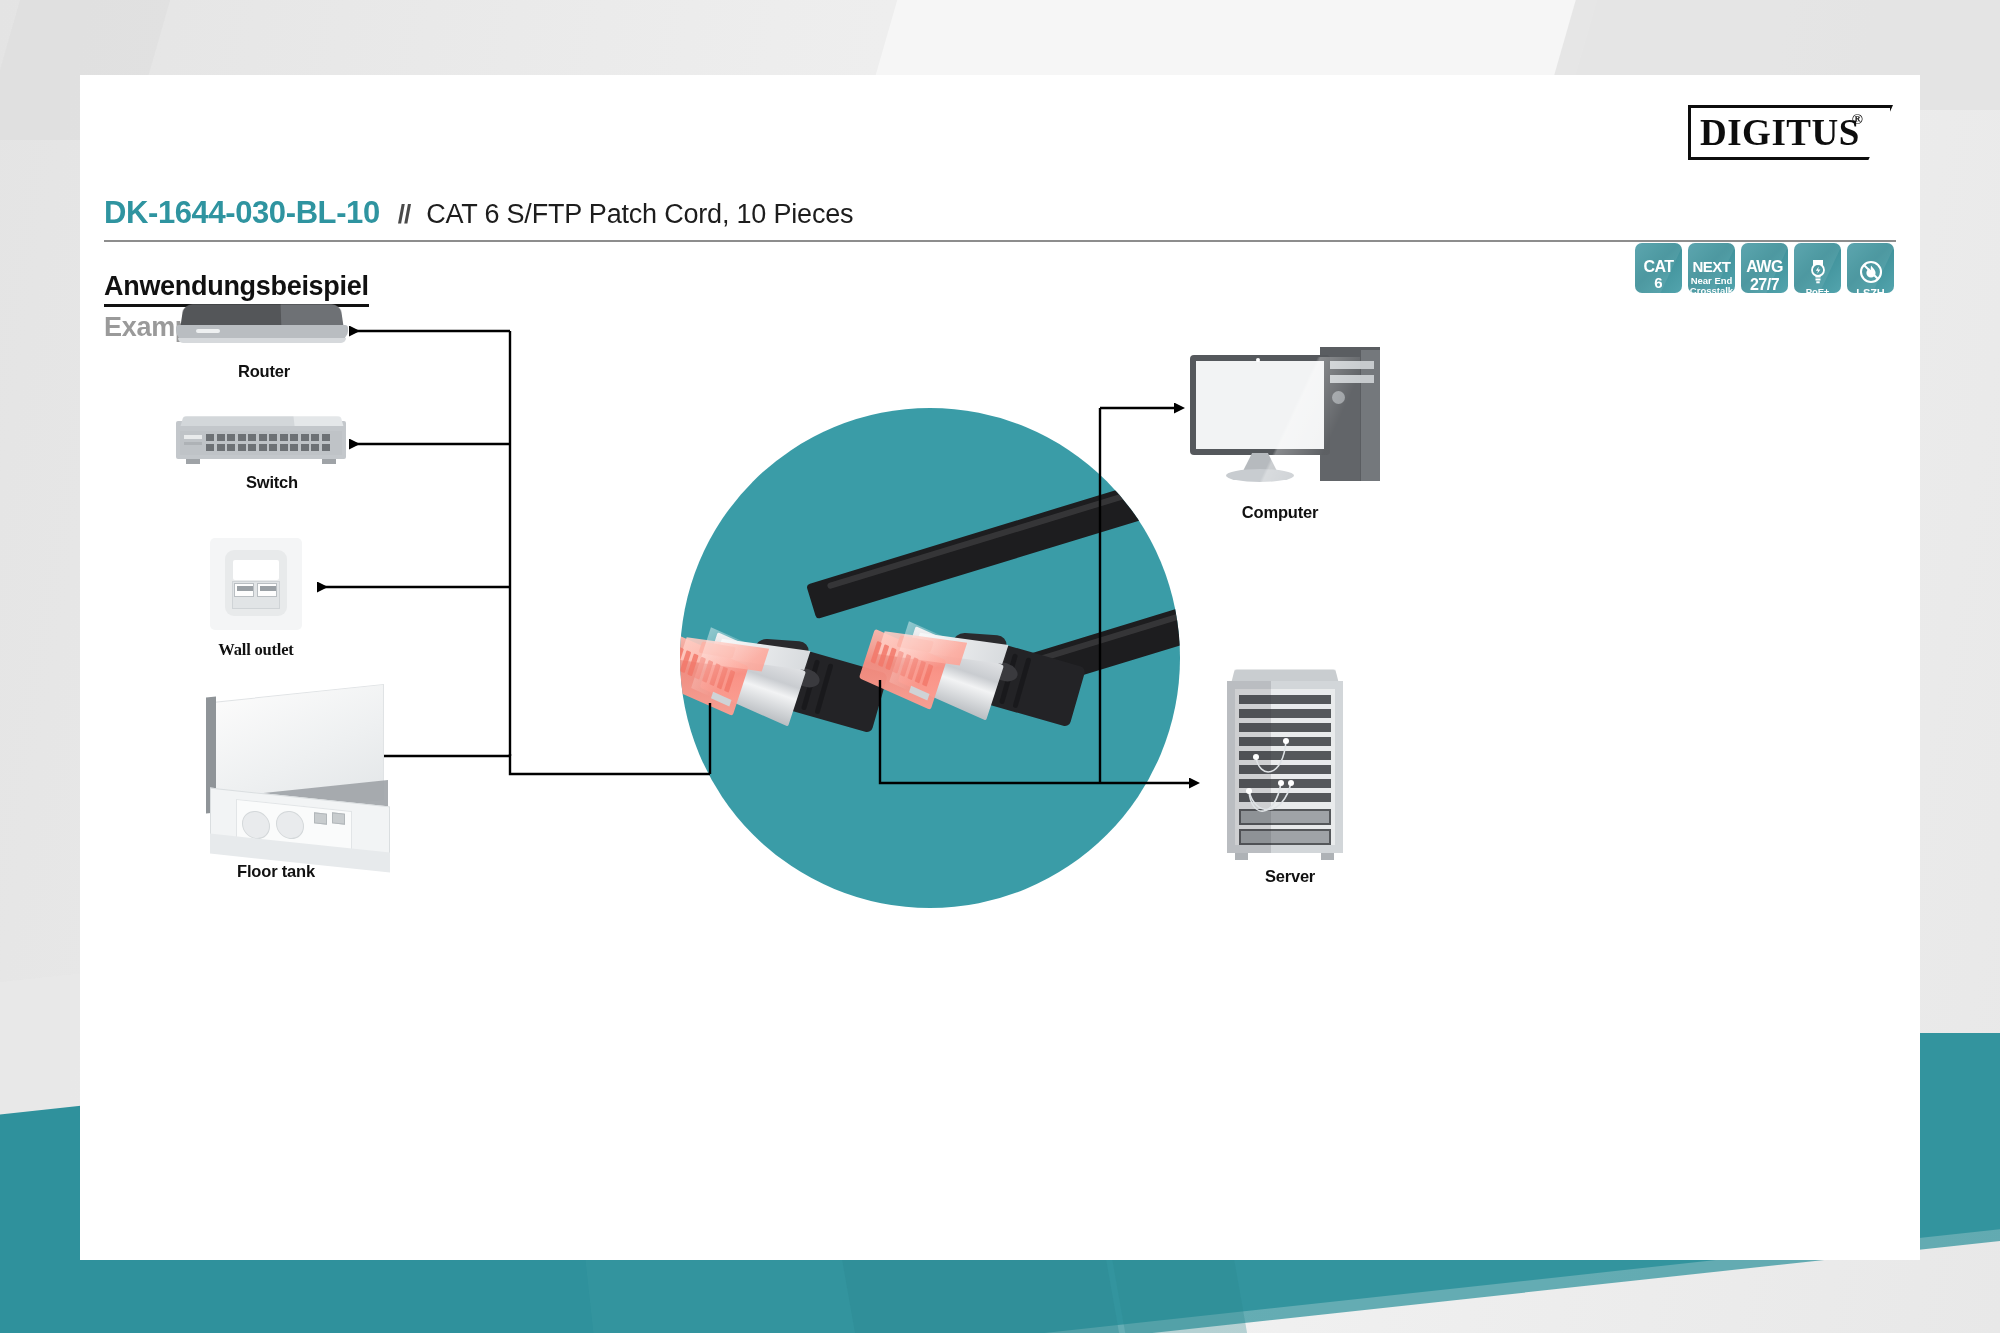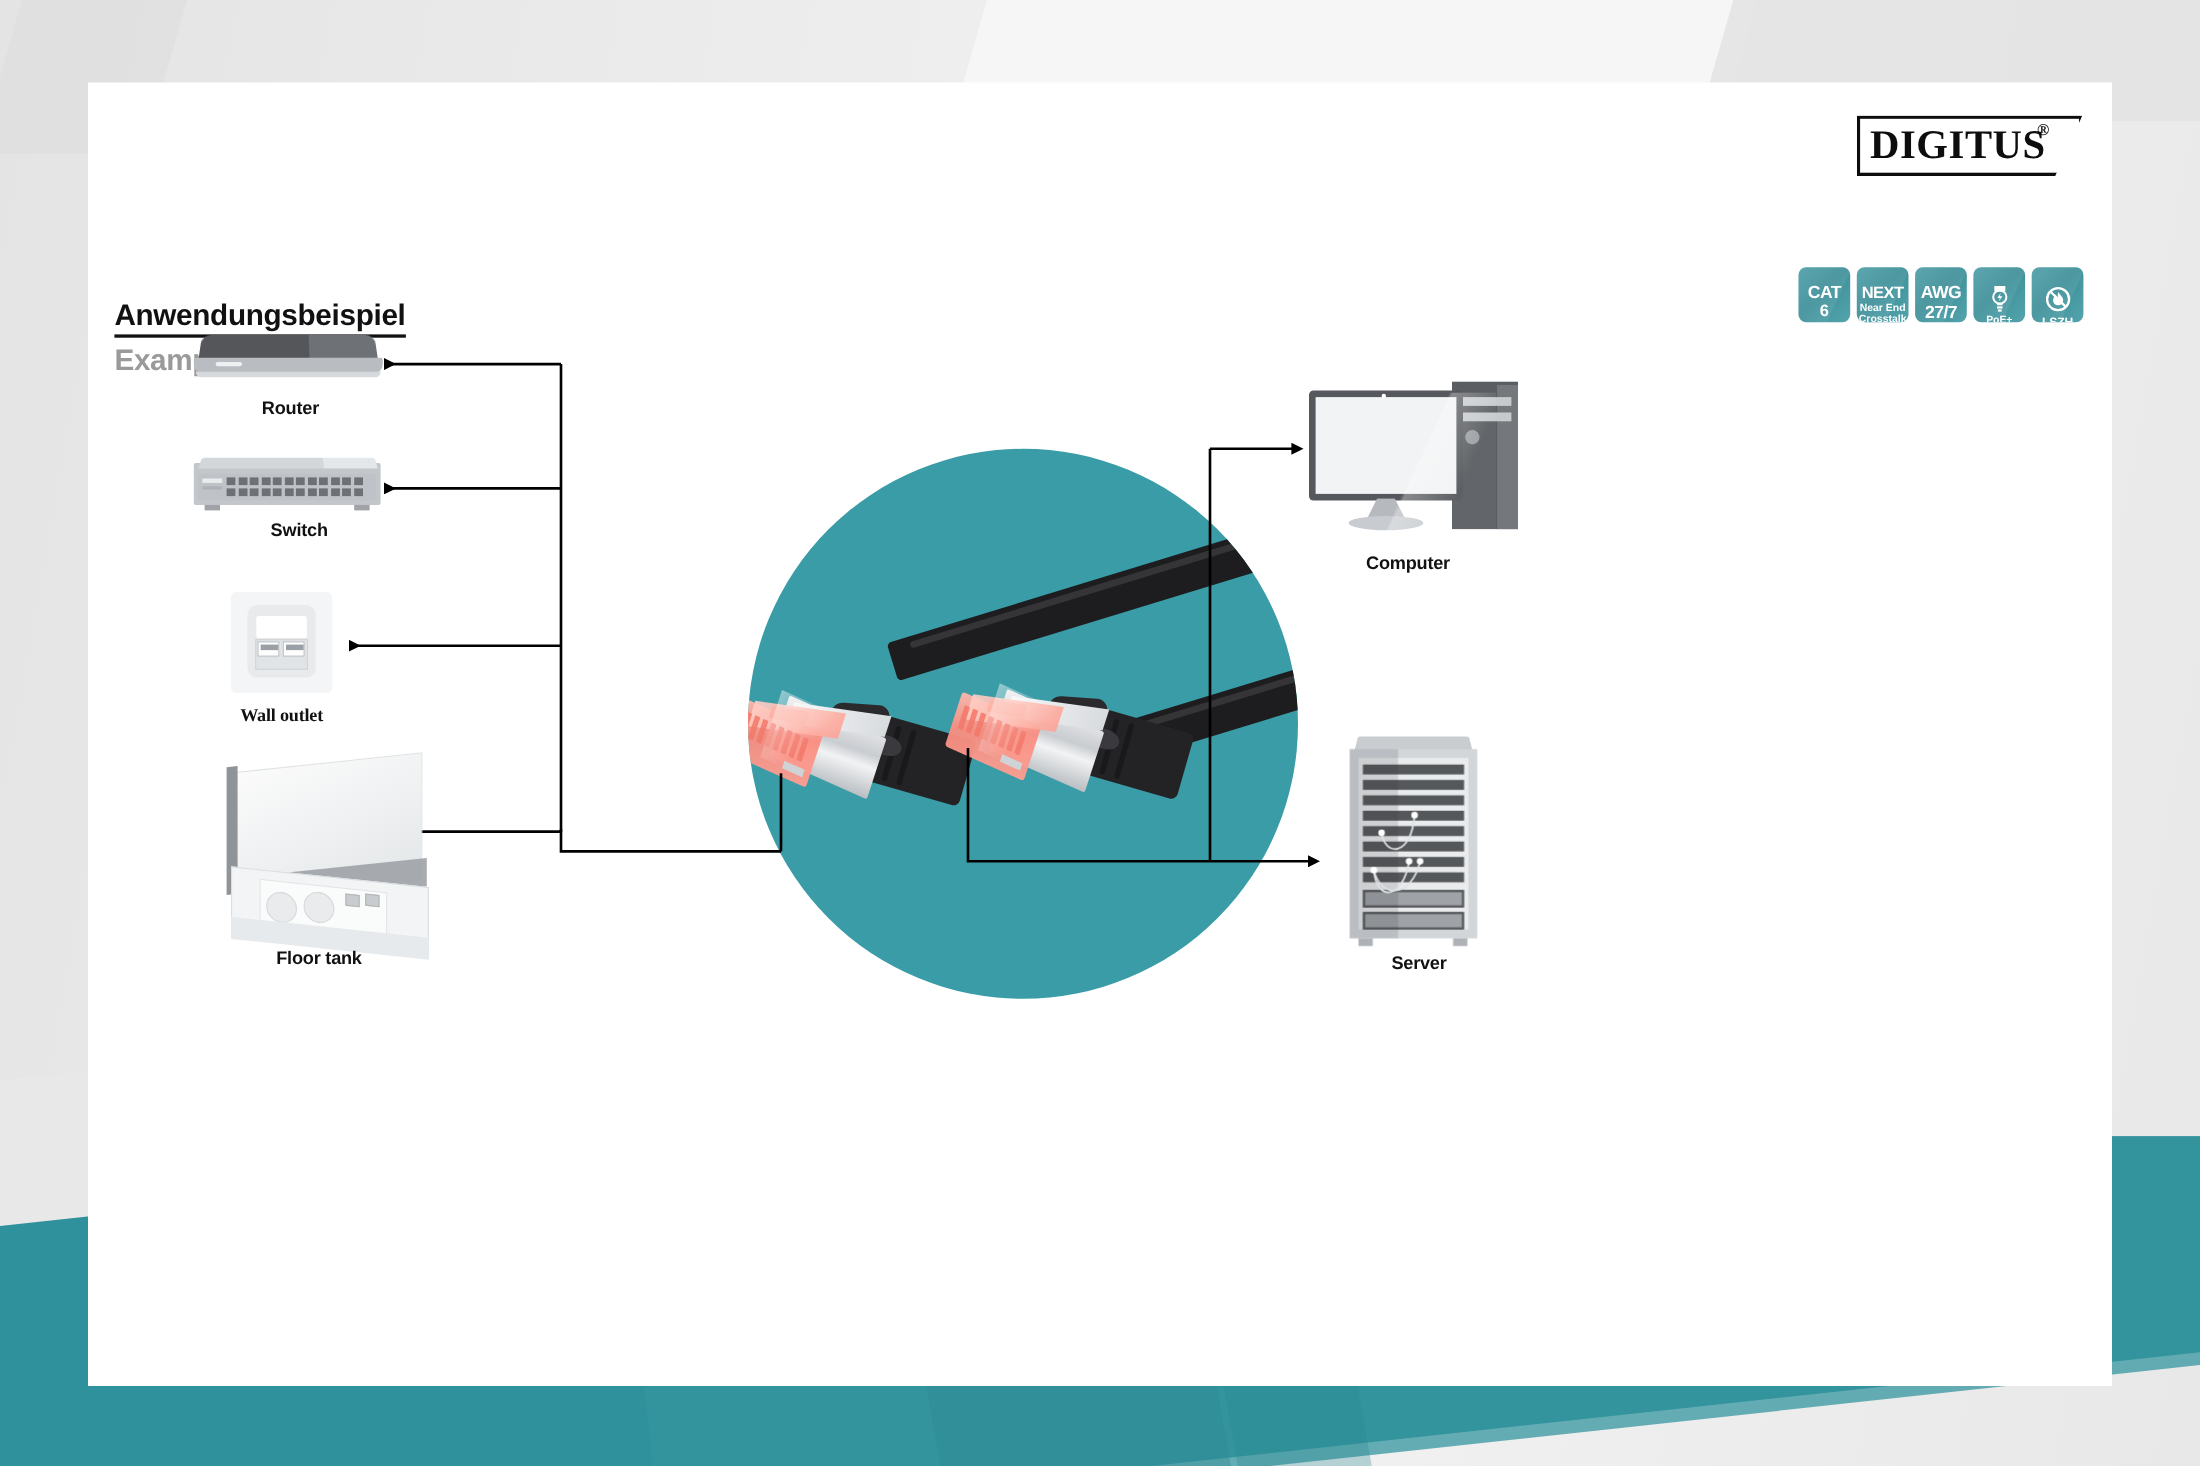--- a/index.html
+++ b/index.html
@@ -250,20 +250,25 @@
 </div>
 
 <div class="page">
 
   <div class="logo">
     <div class="logo-shape"></div>
     <div class="logo-text">DIGITUS</div>
     <div class="logo-reg">®</div>
   </div>
 
+  <div class="title-row">
+    <span class="sku">DK-1644-030-BL-10</span>
+    <span class="slashes">//</span>
+    <span class="prod-name">CAT 6 S/FTP Patch Cord, 10 Pieces</span>
+  </div>
 
   <div class="head-de">Anwendungsbeispiel</div>
   <div class="head-en">Example of use</div>
 
   <div class="badges">
 
     <div class="badge">
       <span class="b-main">CAT</span>
       <span class="b-sub">6</span>
       <span class="b-rule"></span>
@@ -474,21 +479,21 @@
       <div class="ft-lid-edge"></div>
       <div class="ft-box-top"></div>
       <div class="ft-box"></div>
       <div class="ft-sockets"></div>
       <div class="ft-sock" style="left:52px;"></div>
       <div class="ft-sock" style="left:86px;"></div>
       <div class="ft-rj" style="left:124px;"></div>
       <div class="ft-rj" style="left:142px;"></div>
       <div class="ft-front"></div>
     </div>
-    <div class="dev-label" style="left:110px;top:787px;width:200px;">Floor tank</div>
+    <div class="dev-label" style="left:96px;top:787px;width:200px;">Floor tank</div>
 
     <div class="dev" style="left:1110px;top:272px;width:200px;height:140px;">
       <div class="cp-tower"></div>
       <div class="cp-tower-side"></div>
       <div class="cp-bay" style="top:14px;"></div>
       <div class="cp-bay" style="top:28px;"></div>
       <div class="cp-dot"></div>
       <div class="cp-mon"></div>
       <div class="cp-screen"></div>
       <div class="cp-cam"></div>

